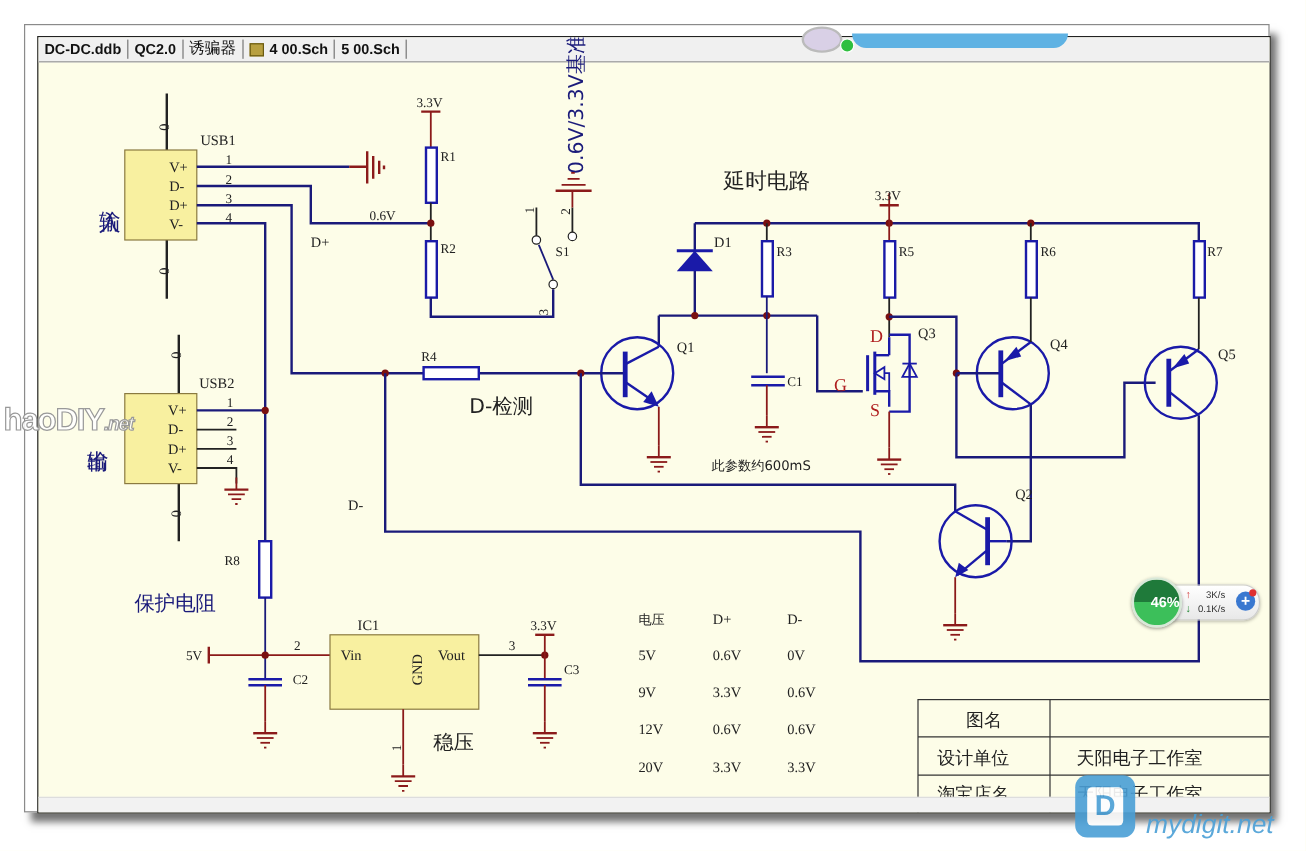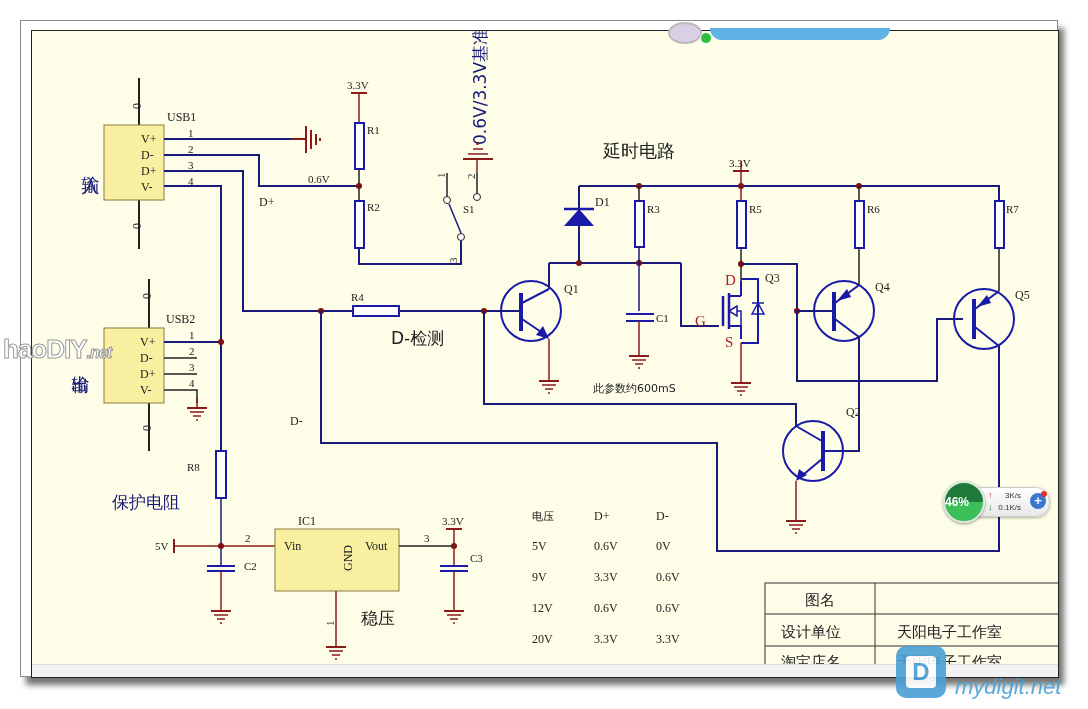--- a/index.html
+++ b/index.html
@@ -13,41 +13,48 @@
   .overlay-bubble { position:absolute; left:640px; top:-8px; width:220px; height:18px; background:#5fb2e3; border-radius:0 0 14px 0; }
   .overlay-avatar { position:absolute; left:636px; top:-14px; width:36px; height:28px; border-radius:50%; background:#d9d0e6; border:2px solid #bbb; }
   .overlay-check { position:absolute; left:666px; top:2px; width:10px; height:10px; border-radius:50%; background:#2fbf3f; border:1px solid #fff; }
   .statusbar { position:absolute; left:0; bottom:0; width:100%; height:12px; background:#f2f2f2; border-top:1px solid #ddd; font-size:10px; color:#333; font-family:"Liberation Sans", sans-serif; }
   svg.schem { position:absolute; left:0; top:0; }
   .txt { font-family:"Liberation Serif", serif; fill:#222; }
   .lbl-red { fill:#b02020; }
   .cjk { font-family:"DejaVu Sans", sans-serif; }
   .speed-widget { position:absolute; left:913px; top:451px; width:110px; height:40px; }
   .speed-pill { position:absolute; left:20px; top:6px; width:85px; height:28px; background:linear-gradient(#fff,#e8e8e8); border-radius:14px; border:1px solid #ccc; box-shadow:0 1px 3px rgba(0,0,0,0.3); font-family:"Liberation Sans", sans-serif; font-size:8px; color:#333; }
-  .speed-circle { position:absolute; left:0; top:0; width:38px; height:38px; border-radius:50%; background:linear-gradient(#1f7a3a 0%, #1f7a3a 50%, #3cbf5a 50%, #3cbf5a 100%); border:2px solid #d8e8d8; box-shadow:0 1px 3px rgba(0,0,0,0.4); color:#fff; font-family:"Liberation Sans", sans-serif; font-size:12px; font-weight:bold; text-align:left; line-height:38px; }
+  .speed-circle { position:absolute; left:0; top:0; width:38px; height:38px; border-radius:50%; background:linear-gradient(#1f7a3a 0%, #1f7a3a 50%, #3cbf5a 50%, #3cbf5a 100%); border:2px solid #d8e8d8; box-shadow:0 1px 3px rgba(0,0,0,0.4); color:#fff; font-family:"Liberation Sans", sans-serif; font-size:12px; font-weight:bold; text-align:right; line-height:38px; }
   .speed-up { position:absolute; right:28px; top:3px; }
   .speed-down { position:absolute; right:28px; top:15px; }
   .arr-up { position:absolute; left:24px; top:2px; color:#d03030; font-size:9px; }
   .arr-down { position:absolute; left:24px; top:14px; color:#2a8a3a; font-size:9px; }
   .speed-plus { position:absolute; right:3px; top:5px; width:16px; height:16px; border-radius:50%; background:#3a78d0; color:#fff; font-size:13px; line-height:16px; text-align:center; font-weight:bold; }
   .speed-dot { position:absolute; right:2px; top:3px; width:6px; height:6px; border-radius:50%; background:#e03030; }
   .wm-hao { position:absolute; left:3px; top:334px; font-family:"Liberation Sans", sans-serif; font-size:26px; font-weight:bold; color:rgba(255,255,255,0.85); -webkit-text-stroke:1px #999; letter-spacing:-1px; }
   .wm-hao small { font-size:16px; font-style:italic; }
   .wm-digit { position:absolute; left:893px; top:640px; width:195px; height:69px; }
   .wm-logo { position:absolute; left:3px; top:6px; width:50px; height:52px; background:#4a9fd6; border-radius:10px; opacity:0.9; }
   .wm-logo span { position:absolute; left:10px; top:10px; width:30px; height:32px; background:#fff; border-radius:4px; color:#4a9fd6; font-family:"Liberation Sans", sans-serif; font-weight:bold; font-size:24px; line-height:32px; text-align:center; }
   .wm-cn { position:absolute; left:60px; top:2px; font-family:"DejaVu Sans", sans-serif; font-size:26px; color:#4a9fd6; opacity:0.9; }
   .wm-en { position:absolute; left:62px; top:34px; font-family:Liberation Sans, sans-serif; font-size:22px; font-style:italic; color:#4a9fd6; opacity:0.9; }
 </style>
 </head>
 <body>
 
 <div class="frame"></div>
 <div class="inner">
 
+  <div class="tabbar">
+    <div class="tab">DC-DC.ddb</div>
+    <div class="tab">QC2.0</div>
+    <div class="tab cjk">诱骗器</div>
+    <div class="tab"><span class="tab-icon"></span><span>4 00.Sch</span></div>
+    <div class="tab">5 00.Sch</div>
+  </div>
 
   <svg class="schem" width="1026" height="646" viewBox="31 30 1026 646">
     <defs>
       <g id="gnd">
         <line x1="0" y1="0" x2="0" y2="10" stroke="#8b1a1a" stroke-width="1.5"></line>
         <line x1="-10" y1="10" x2="10" y2="10" stroke="#8b1a1a" stroke-width="2"></line>
         <line x1="-7" y1="14" x2="7" y2="14" stroke="#8b1a1a" stroke-width="1.5"></line>
         <line x1="-4" y1="18" x2="4" y2="18" stroke="#8b1a1a" stroke-width="1.5"></line>
         <line x1="-1" y1="22" x2="1" y2="22" stroke="#8b1a1a" stroke-width="1.5"></line>
       </g>

